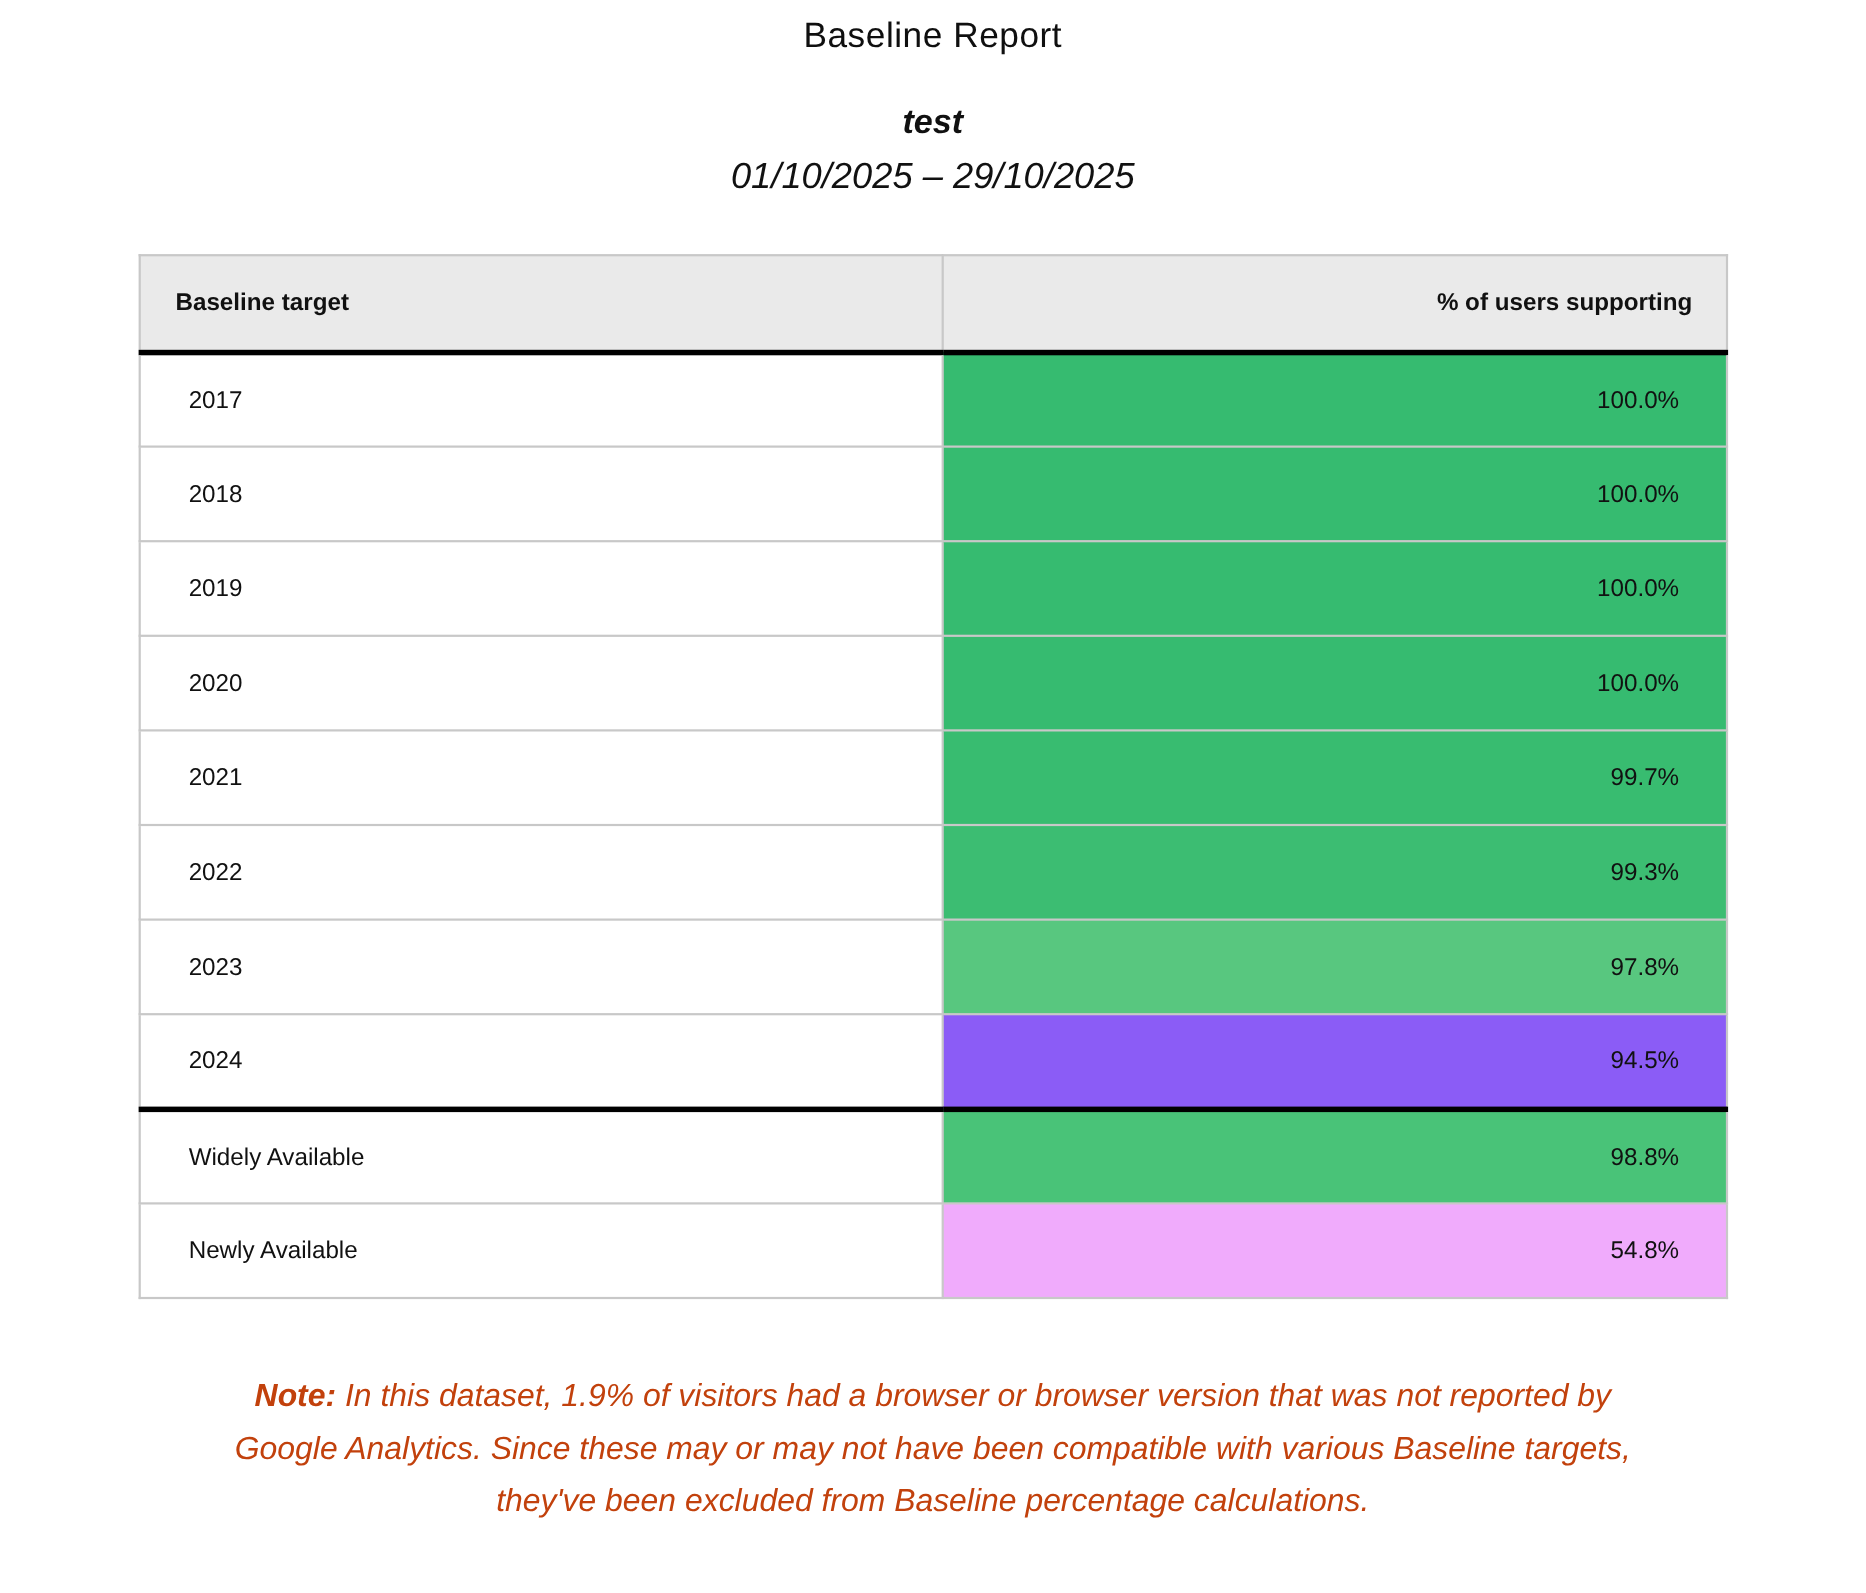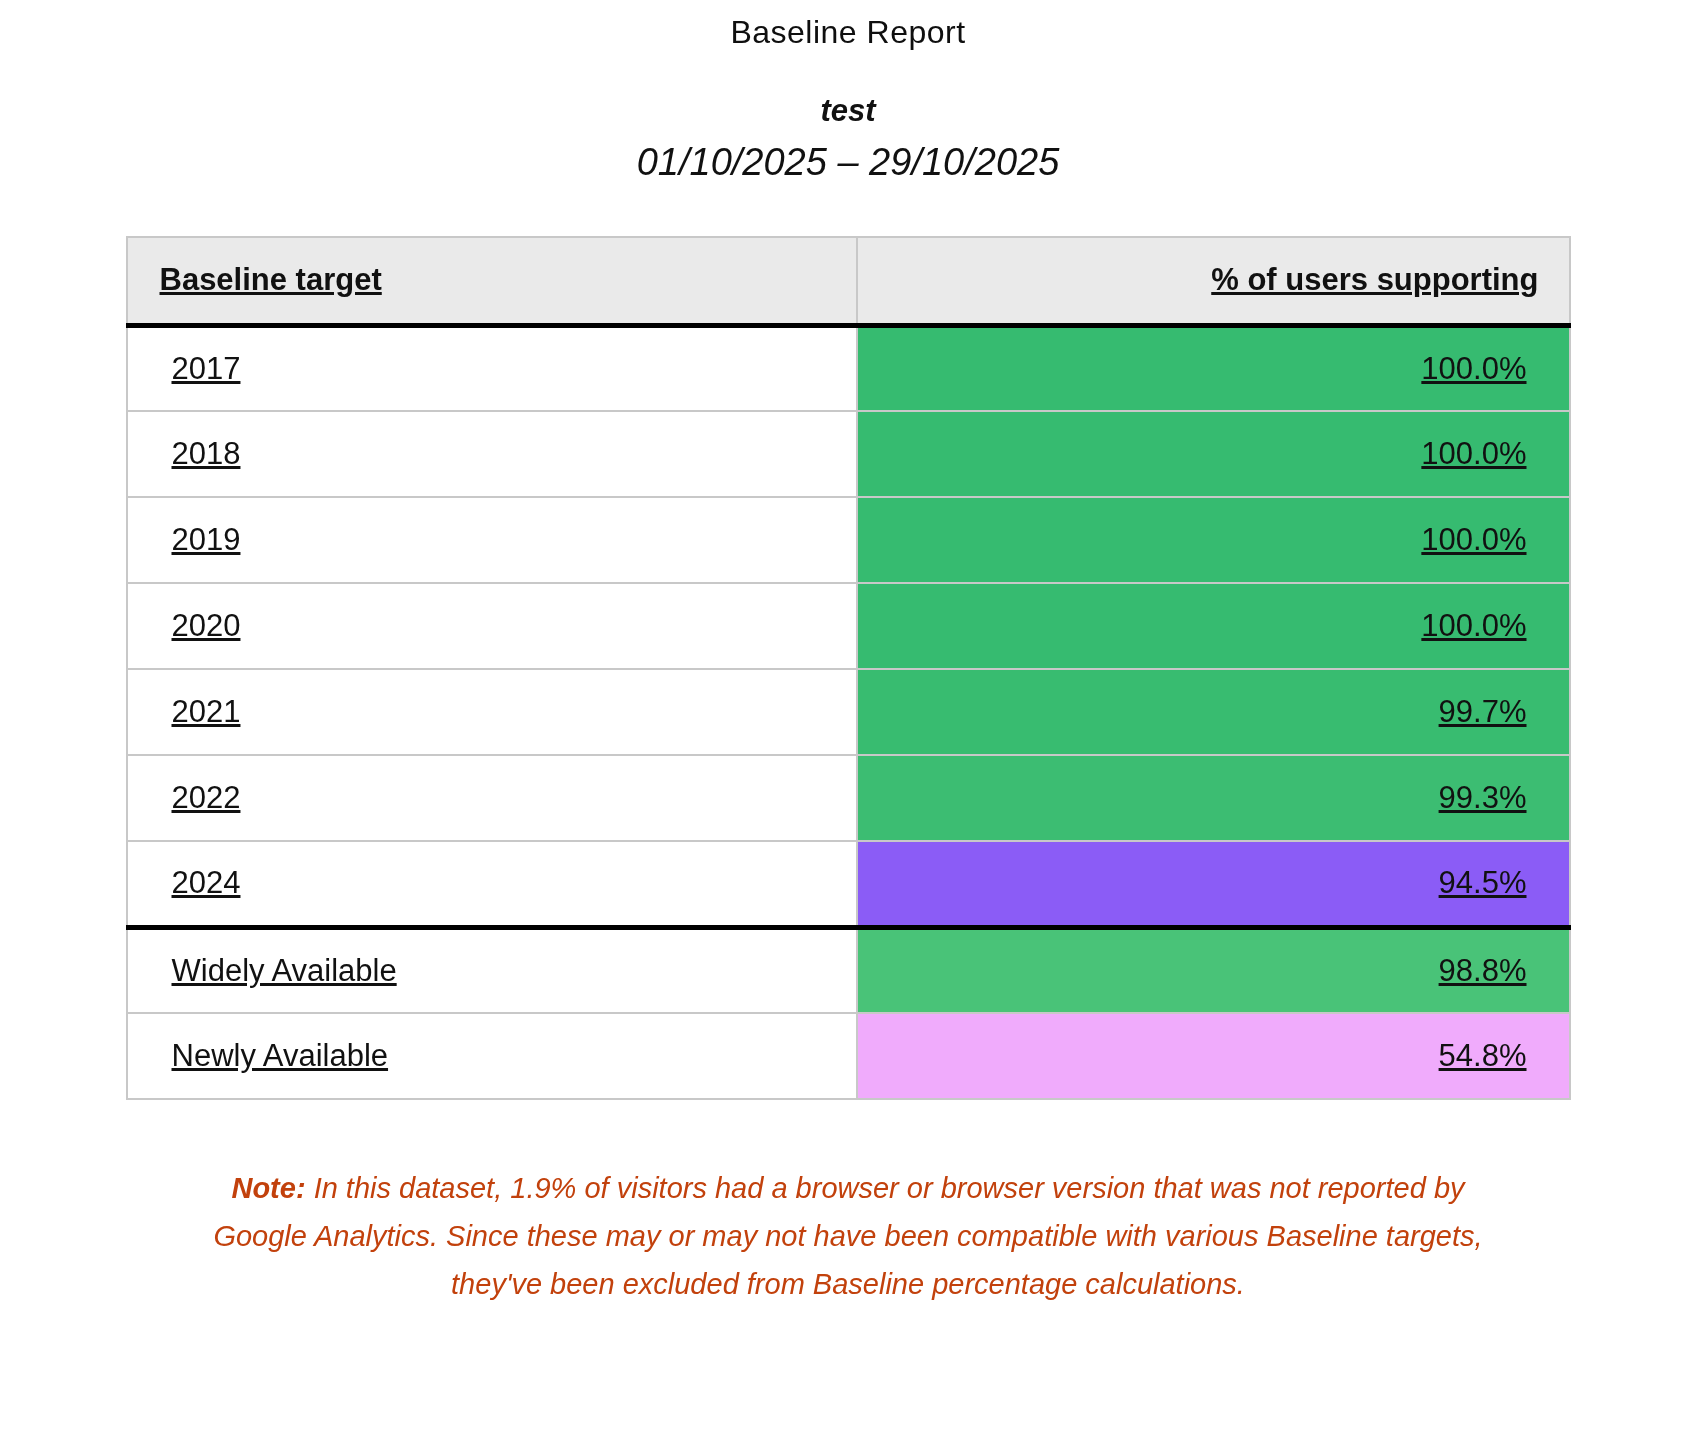--- a/index.html
+++ b/index.html
@@ -25,31 +25,30 @@
   }
   .report-subtitle {
     text-align: center;
     font-size: 31px;
     font-weight: 700;
     font-style: italic;
     margin: 0 0 12px 0;
   }
   .report-daterange {
     text-align: center;
-    font-size: 38px;
+    font-size: 33px;
     font-style: italic;
     margin: 0 0 52px 0;
   }
   table.baseline-table {
     border-collapse: collapse;
     width: 1445px;
     margin: 0 auto;
-    font-size: 31px;
+    font-size: 22px;
     table-layout: fixed;
-    text-decoration: underline;
   }
   .baseline-table th,
   .baseline-table td {
     border: 2px solid #c8c8c8;
     box-sizing: border-box;
   }
   .baseline-table thead th {
     background: #eaeaea;
     border-bottom: 5px solid #000000;
     height: 88px;
@@ -131,20 +130,24 @@
       </tr>
       <tr>
         <td class="cell-label">2021</td>
         <td class="cell-value" style="background-color: rgb(56, 188, 112);">99.7%</td>
       </tr>
       <tr>
         <td class="cell-label">2022</td>
         <td class="cell-value" style="background-color: rgb(60, 189, 114);">99.3%</td>
       </tr>
       <tr>
+        <td class="cell-label">2023</td>
+        <td class="cell-value" style="background-color: rgb(88, 199, 127);">97.8%</td>
+      </tr>
+      <tr>
         <td class="cell-label">2024</td>
         <td class="cell-value" style="background-color: #8b5cf6;">94.5%</td>
       </tr>
       <tr class="divider-top">
         <td class="cell-label">Widely Available</td>
         <td class="cell-value" style="background-color: rgb(73, 195, 120);">98.8%</td>
       </tr>
       <tr>
         <td class="cell-label">Newly Available</td>
         <td class="cell-value" style="background-color: #f0abfc;">54.8%</td>

